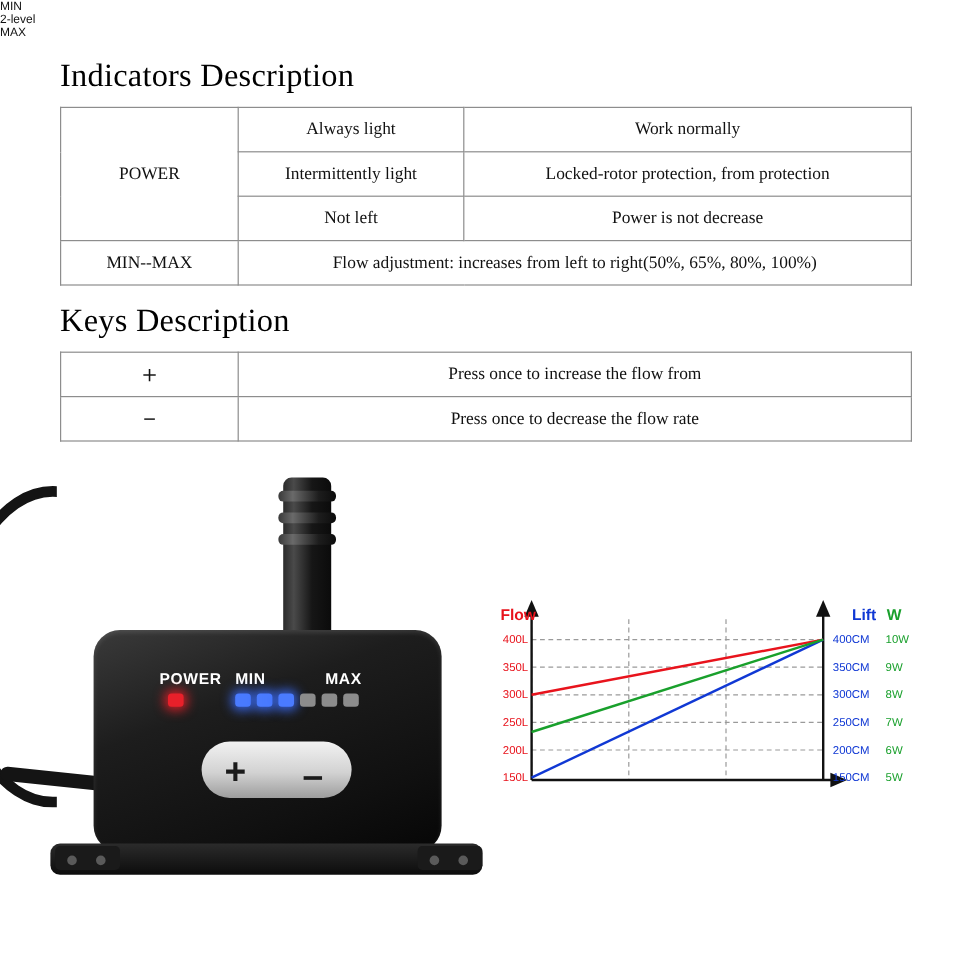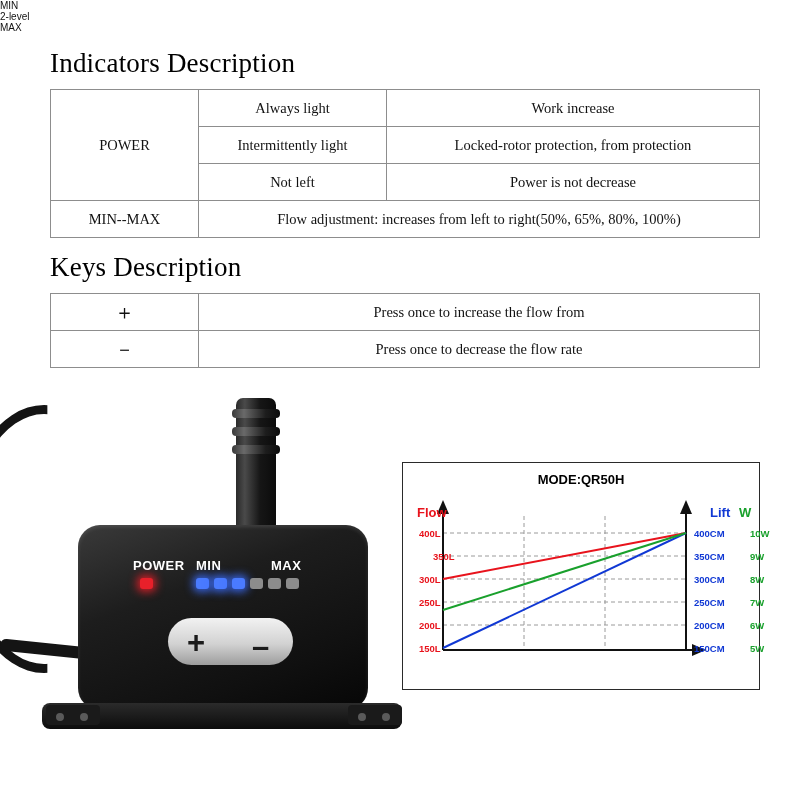--- a/index.html
+++ b/index.html
@@ -252,45 +252,45 @@
     font-weight: bold;
   }
   #flow-head { left: 417px; top: 505px; color: #e8131c; }
   #lift-head { left: 698px; top: 505px; color: #1038d4; margin-left: 12px; }
   #w-head    { left: 739px; top: 505px; color: #19a02c; }
 
   .tick-lbl {
     position: absolute;
     font-family: "Liberation Sans", sans-serif;
     font-size: 9.5px;
-    font-weight: bold;
+    font-weight: normal;
   }
   .t-flow { color: #e8131c; left: 419px; }
   .t-lift { color: #1038d4; left: 694px; }
-  .t-w    { color: #19a02c; left: 738px; margin-left: 12px; }
+  .t-w    { color: #19a02c; left: 738px; }
   .t-x {
     color: #111;
     font-family: "Liberation Sans", sans-serif;
     font-size: 10px;
     top: 656px;
   }
 </style>
 </head>
 <body>
 
 <div class="page">
 
   <div class="section-title" id="indicators-title">Indicators Description</div>
 
   <table class="spec" id="indicators-table">
     <tbody>
         <tr>
       <td class="col-label" rowspan="3">POWER</td>
       <td class="col-state">Always light</td>
-      <td>Work increase</td>
+      <td>Work normally</td>
     </tr>
     <tr>
       <td class="col-state">Intermittently light</td>
       <td>Locked-rotor protection, from protection</td>
     </tr>
     <tr>
       <td class="col-state">Not left</td>
       <td>Power is not decrease</td>
     </tr>
     <tr>
@@ -347,23 +347,20 @@
     <div class="foot" id="foot-l">
       <div class="foot-hole" style="left:10px;"></div>
       <div class="foot-hole" style="left:34px;"></div>
     </div>
     <div class="foot" id="foot-r">
       <div class="foot-hole" style="left:10px;"></div>
       <div class="foot-hole" style="left:34px;"></div>
     </div>
   </div>
 
-  <div id="chart-panel">
-    <div id="chart-title">MODE:QR50H</div>
-  </div>
 
   <svg id="chart-svg" width="800" height="800">
 
     <g stroke="#9a9a9a" stroke-width="1" stroke-dasharray="4,3">
       <line x1="443" y1="516" x2="443" y2="650"></line>
       <line x1="524" y1="516" x2="524" y2="650"></line>
       <line x1="605" y1="516" x2="605" y2="650"></line>
       <line x1="686" y1="516" x2="686" y2="650"></line>
       <line x1="443" y1="533" x2="686" y2="533"></line>
       <line x1="443" y1="556" x2="686" y2="556"></line>
@@ -384,21 +381,21 @@
     <line x1="443" y1="579" x2="686" y2="533" stroke="#e8131c" stroke-width="2"></line>
     <line x1="443" y1="648" x2="686" y2="533" stroke="#1038d4" stroke-width="2"></line>
     <line x1="443" y1="610" x2="686" y2="533" stroke="#19a02c" stroke-width="2"></line>
   </svg>
 
   <div class="ax-head" id="flow-head">Flow</div>
   <div class="ax-head" id="lift-head">Lift</div>
   <div class="ax-head" id="w-head">W</div>
 
   <div class="tick-lbl t-flow" style="top:528px;">400L</div>
-  <div class="tick-lbl t-flow" style="top:551px;margin-left:14px;">350L</div>
+  <div class="tick-lbl t-flow" style="top:551px;">350L</div>
   <div class="tick-lbl t-flow" style="top:574px;">300L</div>
   <div class="tick-lbl t-flow" style="top:597px;">250L</div>
   <div class="tick-lbl t-flow" style="top:620px;">200L</div>
   <div class="tick-lbl t-flow" style="top:643px;">150L</div>
 
   <div class="tick-lbl t-lift" style="top:528px;">400CM</div>
   <div class="tick-lbl t-lift" style="top:551px;">350CM</div>
   <div class="tick-lbl t-lift" style="top:574px;">300CM</div>
   <div class="tick-lbl t-lift" style="top:597px;">250CM</div>
   <div class="tick-lbl t-lift" style="top:620px;">200CM</div>

